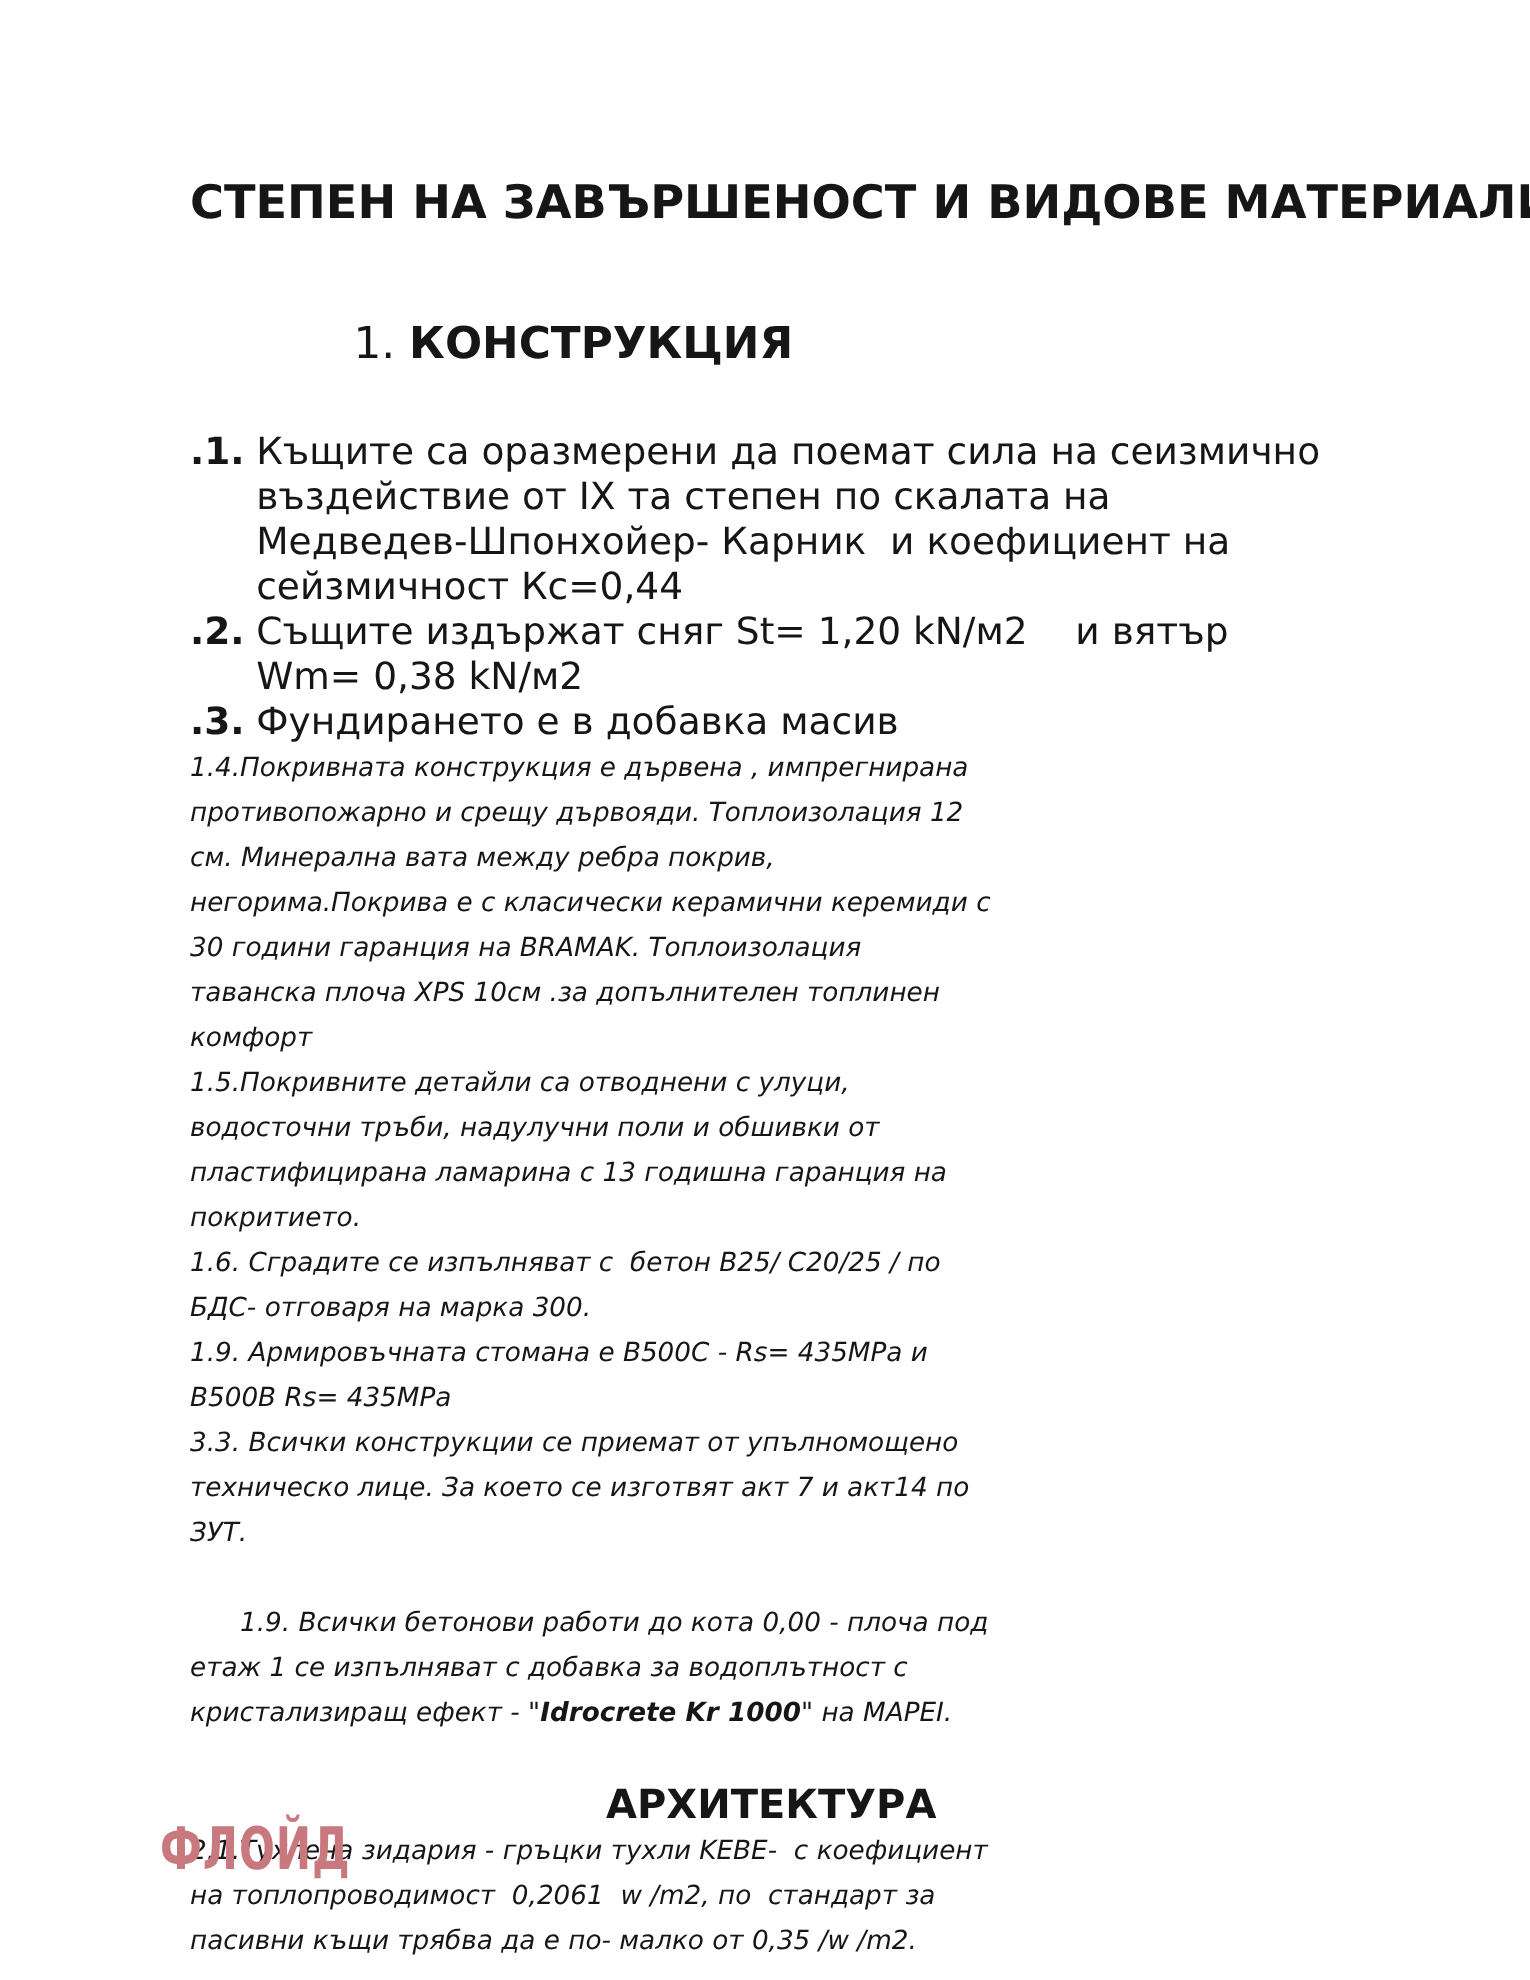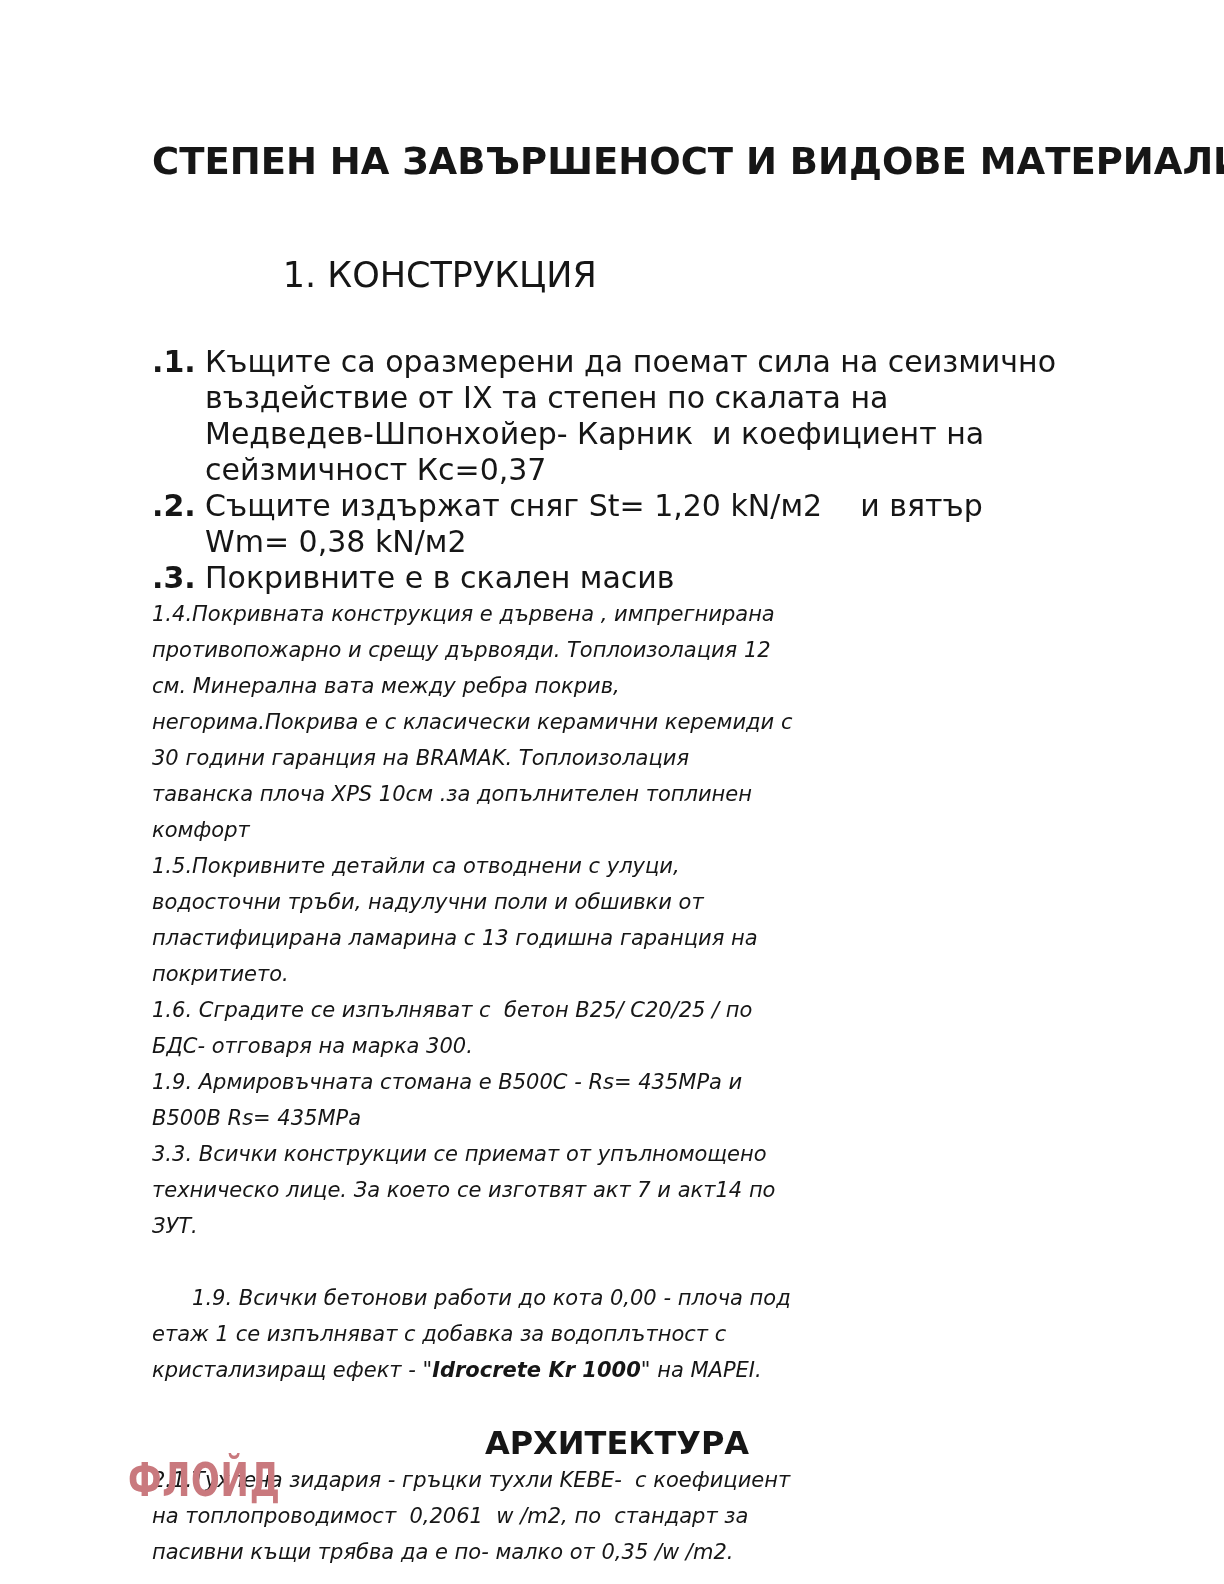--- a/index.html
+++ b/index.html
@@ -25,21 +25,21 @@
     line-height: 44px;
     white-space: pre;
   }
   .section-heading {
     margin: 22px 0 0 64px;
     font-size: 35px;
     line-height: 46px;
     white-space: pre;
   }
   .section-heading .num { font-weight: normal; }
-  .section-heading .lbl { font-weight: normal; }
+  .section-heading .lbl { font-weight: bold; }
   .list-item { display: flex; align-items: flex-start; }
   .list-item .marker {
     flex: none;
     width: 53px;
     font-weight: bold;
     white-space: pre;
     font-size: 30px;
     line-height: 36px;
   }
   .list-item .item-text { white-space: pre; font-size: 30px; line-height: 36px; }
@@ -76,30 +76,30 @@
     <div class="section-heading">
       <span class="num">1. </span><span class="lbl">КОНСТРУКЦИЯ</span>
     </div>
 
     <div class="list">
       <div class="list-item">
         <span class="marker">.1.</span>
         <span class="item-text">Къщите са оразмерени да поемат сила на сеизмично
 въздействие от IX та степен по скалата на
 Медведев-Шпонхойер- Карник  и коефициент на
-сейзмичност Кс=0,37</span>
+сейзмичност Кс=0,44</span>
       </div>
       <div class="list-item">
         <span class="marker">.2.</span>
         <span class="item-text">Същите издържат сняг St= 1,20 kN/м2    и вятър
 Wm= 0,38 kN/м2</span>
       </div>
       <div class="list-item">
         <span class="marker">.3.</span>
-        <span class="item-text">Покривните е в скален масив</span>
+        <span class="item-text">Фундирането е в добавка масив</span>
       </div>
     </div>
 
     <div class="para">1.4.Покривната конструкция е дървена , импрегнирана
 противопожарно и срещу дървояди. Топлоизолация 12
 см. Минерална вата между ребра покрив,
 негорима.Покрива е с класически керамични керемиди с
 30 години гаранция на BRAMAK. Топлоизолация
 таванска плоча XPS 10см .за допълнителен топлинен
 комфорт</div>

